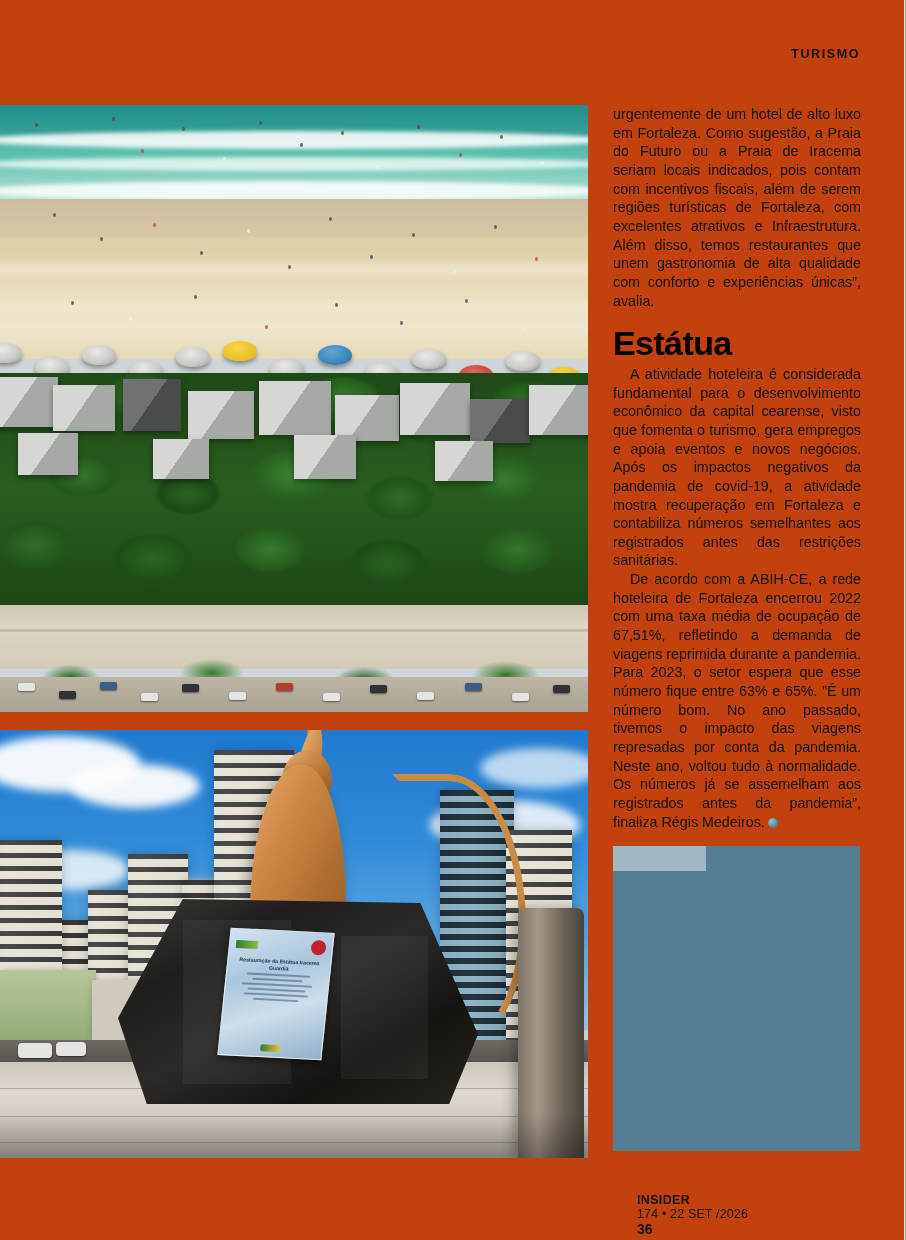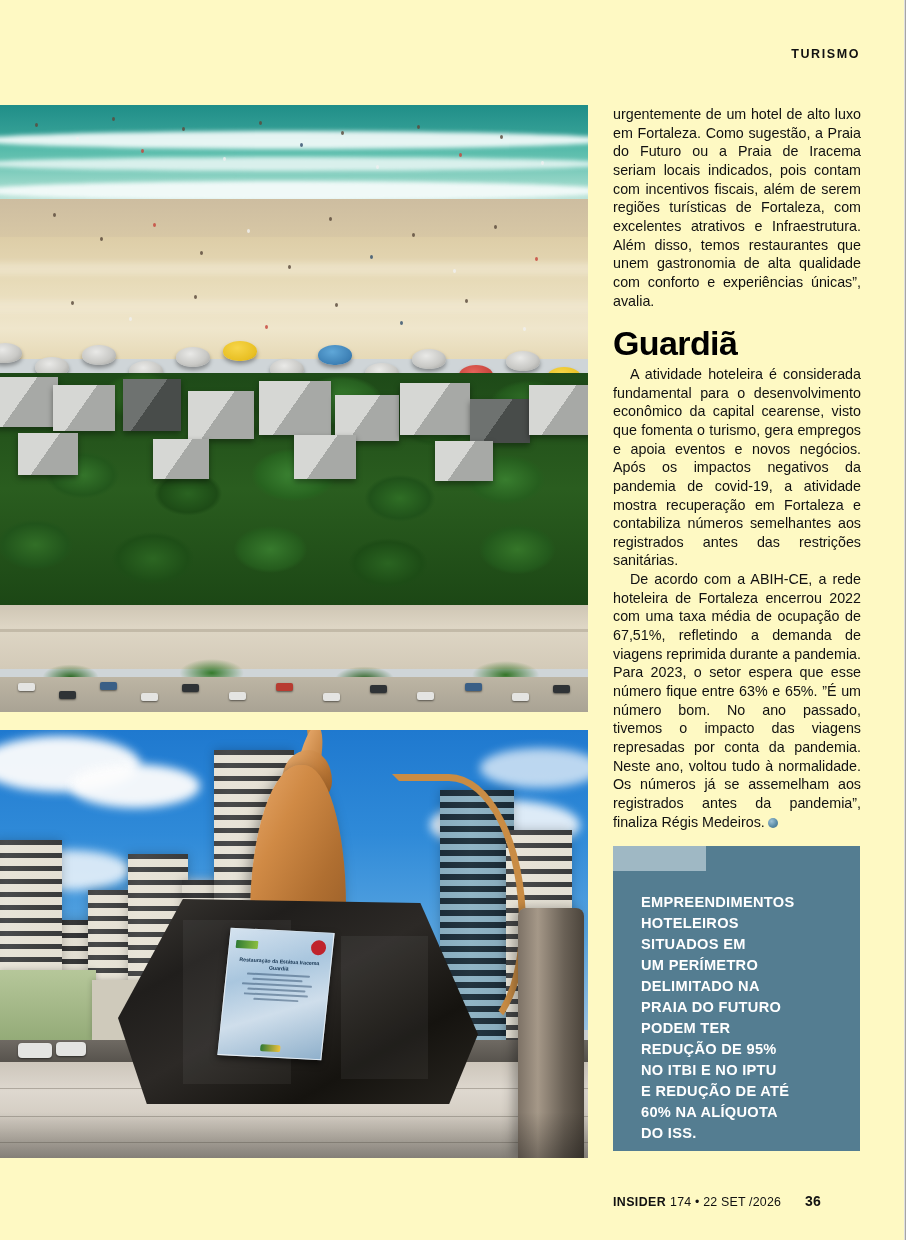--- a/index.html
+++ b/index.html
@@ -2,21 +2,21 @@
 <html lang="pt-BR"><head>
 <meta charset="utf-8">
 <title>INSIDER 174 — Turismo</title>
 <style>
   html,body{margin:0;padding:0;background:#ffffff;}
   body{
     width:906px;height:1240px;position:relative;overflow:hidden;
     font-family:"Liberation Sans","DejaVu Sans",sans-serif;
     color:#111;
   }
-  .page{position:absolute;inset:0;background:#fef9c3;}
+  .page{position:absolute;inset:0;background:#c2410c;}
   
   .page-edge-rule{position:absolute;top:0;right:0;width:2px;height:1240px;
     background:linear-gradient(to right,#ffffff 0%,#b9b9b9 55%,#8c8c8c 100%);}
 
   
   .kicker{position:absolute;top:47px;right:46px;
     font-size:12.5px;font-weight:bold;letter-spacing:1.6px;color:#111;}
 
   
   .photo{position:absolute;overflow:hidden;background:#cfd5d8;}
@@ -171,21 +171,21 @@
 
   
   .pullquote{position:absolute;left:613px;top:846px;width:247px;height:305px;
     background:#547d91;box-sizing:border-box;padding:46px 22px 18px 28px;}
   .pq-tab{position:absolute;left:0;top:0;width:93px;height:25px;background:#9fb8c4;}
   .pq-text{font-size:14.6px;font-weight:bold;line-height:1.44;color:#ffffff;
     letter-spacing:.3px;text-transform:uppercase;white-space:pre-line;}
 
   
   .footer{position:absolute;left:613px;top:1193px;width:248px;
-    display:flex;align-items:baseline;justify-content:flex-start;gap:0;}
+    display:flex;align-items:baseline;justify-content:flex-start;gap:0;flex-direction:column;}
   .f-brand{font-size:12.4px;font-weight:bold;letter-spacing:.4px;color:#111;}
   .f-issue{font-size:12.4px;color:#111;margin-left:4px;letter-spacing:.2px;}
   .f-page{font-size:14px;font-weight:bold;color:#111;margin-left:24px;}
 </style>
 </head>
 <body>
 
 <div class="page">
 
   <div class="page-edge-rule"></div>
@@ -381,39 +381,27 @@
         <span class="pf-b"></span>
       </div>
     </div>
 
     <div class="treetrunk"></div>
     <div class="shadow-band"></div>
   </div>
 
   <div class="col">
     <p>urgentemente de um hotel de alto luxo em Fortaleza. Como sugestão, a Praia do Futuro ou a Praia de Iracema seriam locais indicados, pois contam com incentivos fiscais, além de serem regiões turísticas de Fortaleza, com excelentes atrativos e Infraestrutura. Além disso, temos restaurantes que unem gastronomia de alta qualidade com conforto e experiências únicas”, avalia.</p>
-    <h2 class="heading">Guardiã</h2>
+    <h2 class="heading">Estátua</h2>
     <p class="indent">A atividade hoteleira é considerada fundamental para o desenvolvimento econômico da capital cearense, visto que fomenta o turismo, gera empregos e apoia eventos e novos negócios. Após os impactos negativos da pandemia de covid-19, a atividade mostra recuperação em Fortaleza e contabiliza números semelhantes aos registrados antes das restrições sanitárias.</p>
     <p class="indent"><span>De acordo com a ABIH-CE, a rede hoteleira de Fortaleza encerrou 2022 com uma taxa média de ocupação de 67,51%, refletindo a demanda de viagens reprimida durante a pandemia. Para 2023, o setor espera que esse número fique entre 63% e 65%. ”É um número bom. No ano passado, tivemos o impacto das viagens represadas por conta da pandemia. Neste ano, voltou tudo à normalidade. Os números já se assemelham aos registrados antes da pandemia”, finaliza Régis Medeiros.</span><span class="endmark"></span></p>
   </div>
 
   <div class="pullquote" style="background: rgb(84, 125, 145);">
     <div class="pq-tab" style="background: rgb(159, 184, 196);"></div>
-    <div class="pq-text" style="color: rgb(255, 255, 255);">Empreendimentos
-hoteleiros
-situados em
-um perímetro
-delimitado na
-Praia do Futuro
-podem ter
-redução de 95%
-no ITBI e no IPTU
-e redução de até
-60% na alíquota
-do ISS.</div>
   </div>
 
   <div class="footer">
     <span class="f-brand">INSIDER</span>
     <span class="f-issue">174 • 22 SET /2026</span>
     <span class="f-page">36</span>
   </div>
 
 </div>
 

